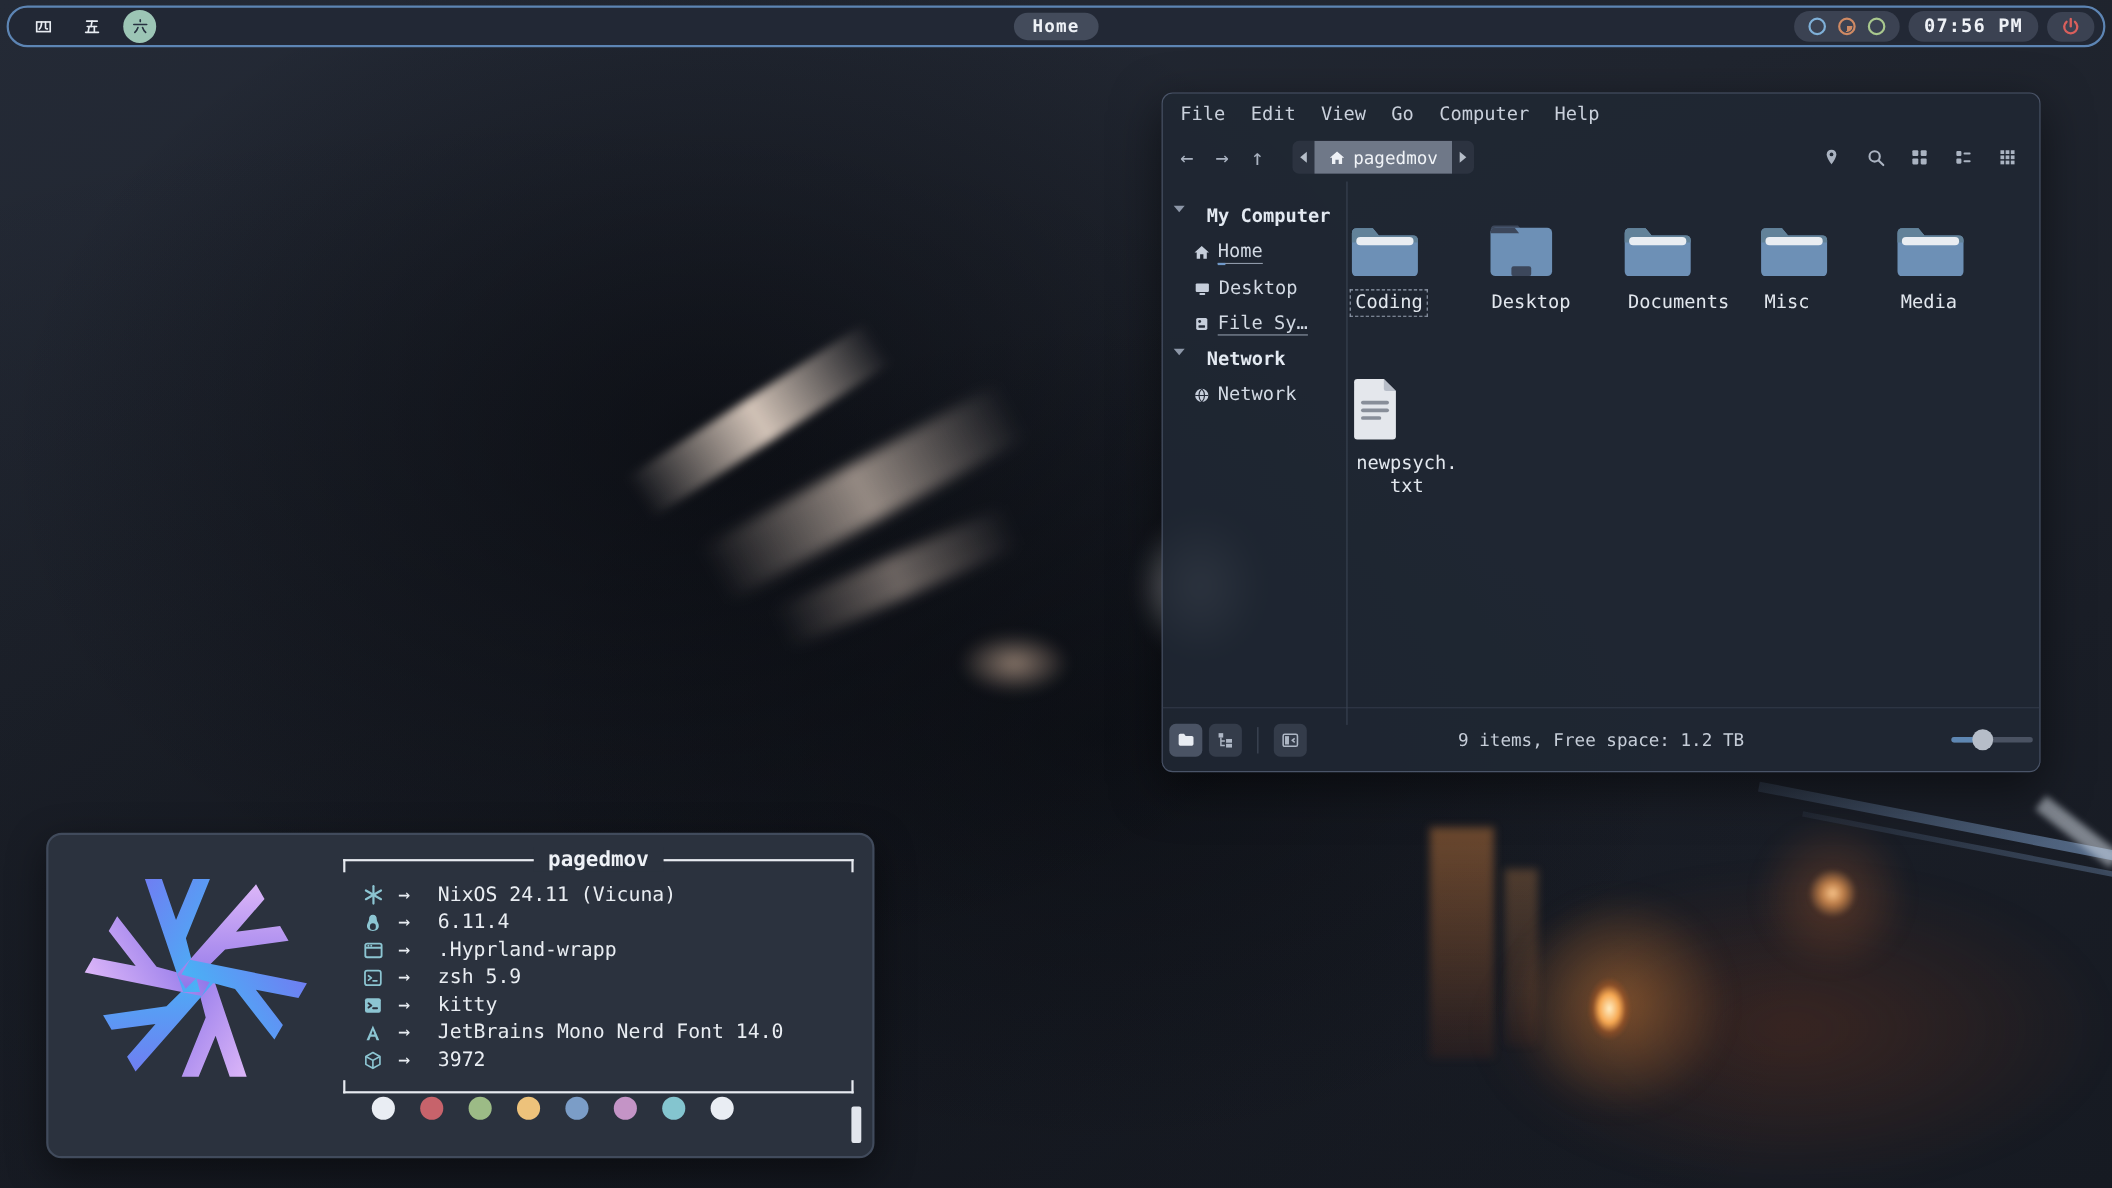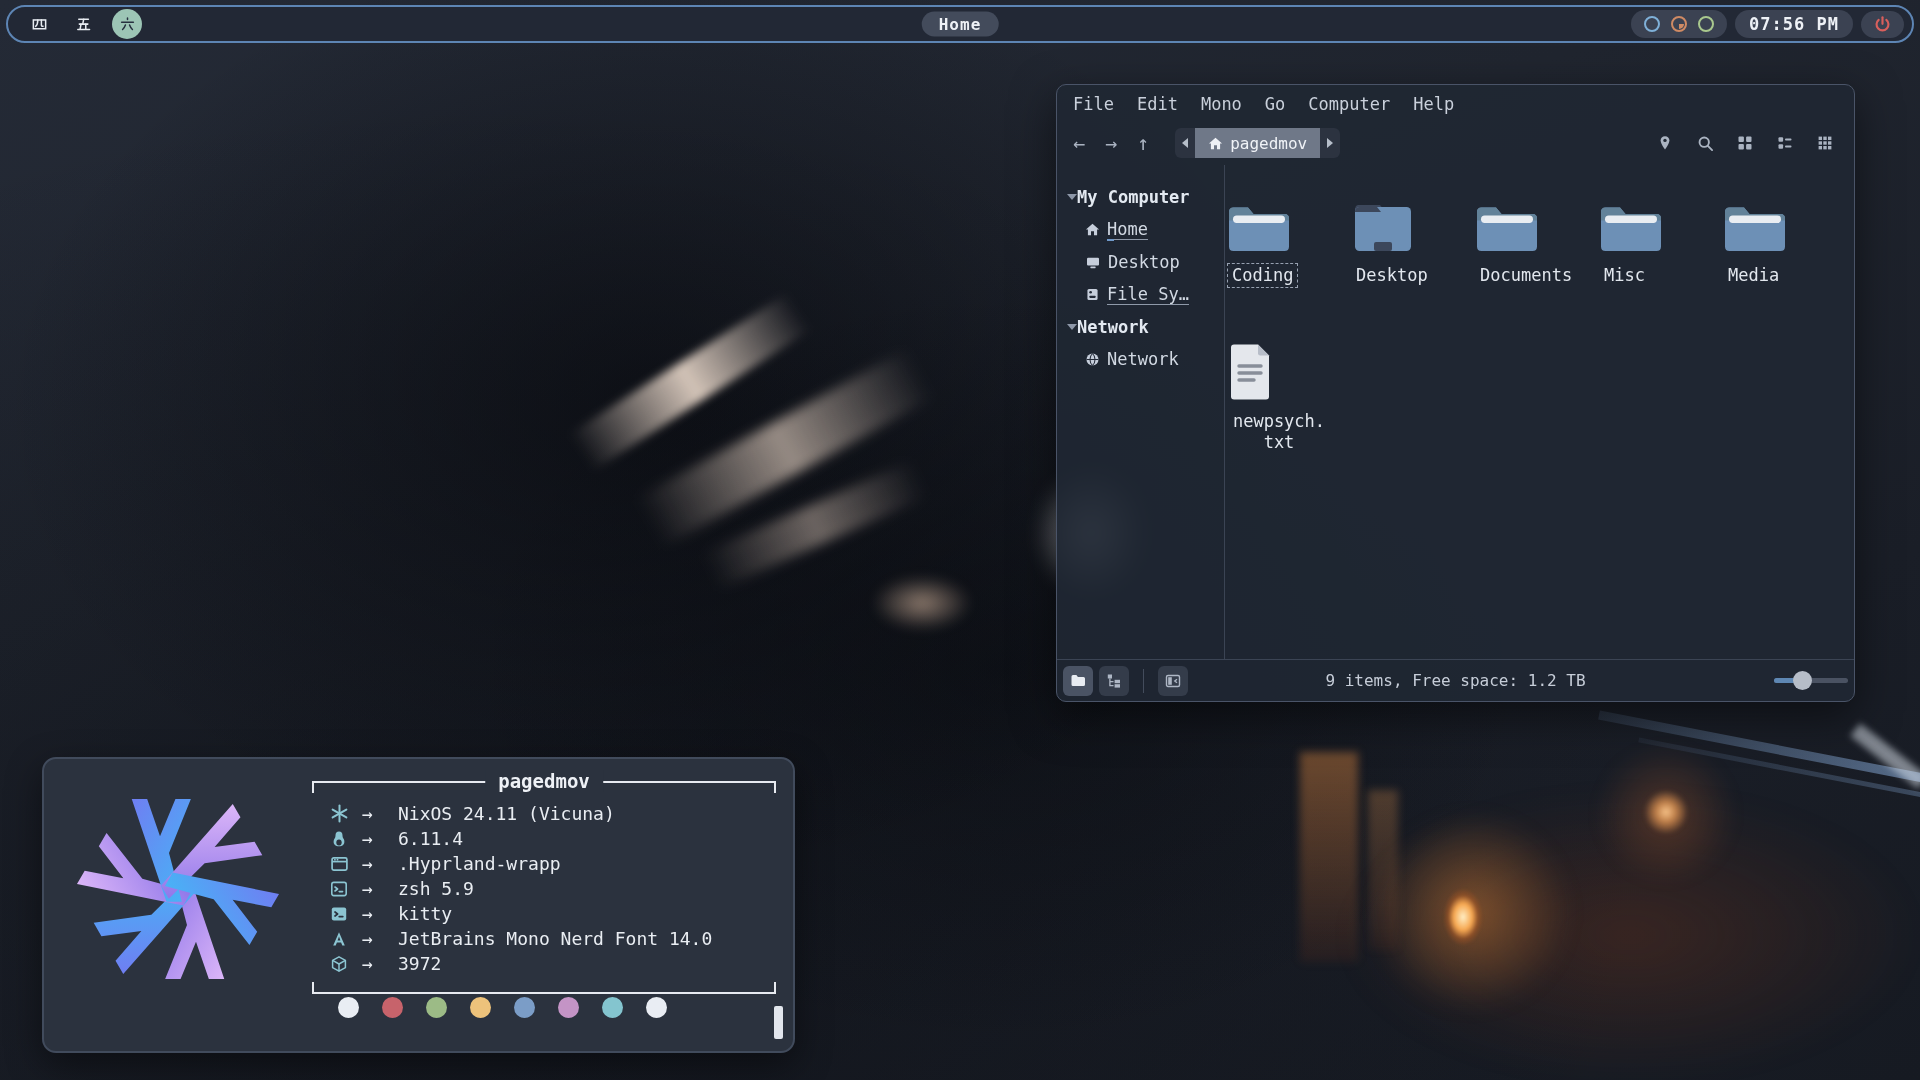--- a/index.html
+++ b/index.html
@@ -59,34 +59,34 @@
   .tri-l { width:0; height:0; border-top:5px solid transparent; border-bottom:5px solid transparent; border-right:6px solid #b6bec9; }
   .tri-r { width:0; height:0; border-top:5px solid transparent; border-bottom:5px solid transparent; border-left:6px solid #b6bec9; }
   .path-seg { display:flex; align-items:center; gap:7px; background:#6f7888; color:#f0f3f7; font-size:16px; padding:0 13px; }
   .tool-views { margin-left:auto; display:flex; gap:14px; align-items:center; color:#aab3c1; }
   .tbtn { width:26px; height:26px; display:flex; align-items:center; justify-content:center; border-radius:5px; }
 
   .win-body { position:absolute; top:80px; bottom:42px; left:0; right:0; }
   .vsep { position:absolute; left:167px; top:0; bottom:0; width:1px; background:#3b4454; }
 
   .sidebar { position:absolute; left:0; top:0; bottom:0; width:167px; padding-top:16px; font-size:17px; color:#d2d9e3; }
-  .side-header { display:flex; align-items:center; gap:0; padding:6px 6px 6px 10px; font-weight:bold; color:#e3e9f1; }
+  .side-header { display:flex; align-items:flex-start; gap:20px; padding:6px 6px 6px 10px; font-weight:bold; color:#e3e9f1; }
   .tri-d { width:0; height:0; border-left:5px solid transparent; border-right:5px solid transparent; border-top:6px solid #8d97a8; }
   .side-item { display:flex; align-items:center; gap:7px; padding:6px 4px 6px 28px; color:#d2d9e3; cursor:default; }
   .side-item .ic { color:#c6cedb; }
   .side-item .lbl.u { border-bottom:1px solid #8f99a9; position:relative; }
   .side-item .lbl.u.acc::after { content:""; position:absolute; left:0; bottom:-2px; width:7px; height:2px; background:#6f98c9; }
 
   .files-grid { position:absolute; left:170px; top:22px; display:grid; grid-template-columns:repeat(5,124px); grid-auto-rows:146px; }
   .fcell { display:flex; flex-direction:column; align-items:flex-start; cursor:default; }
   .ficon { height:68px; display:flex; align-items:flex-end; justify-content:center; }
   .flabel { margin-top:8px; font-size:17px; color:#e2e7ee; text-align:center; max-width:104px; overflow-wrap:anywhere; line-height:1.25; padding:1px 4px; border:1px dashed transparent; }
   .flabel.sel { border-color:#97a1b1; }
 
-  .statusbar { position:absolute; left:0; right:0; bottom:0; height:42px; border-top:1px solid #3b4454; display:flex; align-items:center; padding:0 6px; border-radius:0 0 10px 10px; }
+  .statusbar { position:absolute; left:0; right:0; bottom:0; height:58px; border-top:1px solid #3b4454; display:flex; align-items:center; padding:0 6px; border-radius:0 0 10px 10px; }
   .sb-toggles { display:flex; align-items:center; gap:6px; }
   .sbtn { width:30px; height:30px; border-radius:6px; display:flex; align-items:center; justify-content:center; background:#343c4a; color:#aeb7c5; }
   .sbtn.active { background:#4a5364; color:#e8ecf2; }
   .sb-sep { width:1px; height:24px; background:#434c5c; margin:0 8px; }
   .sb-text { position:absolute; left:50%; transform:translateX(-50%); font-size:16px; color:#c6cdd8; white-space:nowrap; }
   .zoom-slider { margin-left:auto; position:relative; width:74px; height:18px; display:flex; align-items:center; }
   .zs-track { width:100%; height:5px; border-radius:3px; background:#4a5262; }
   .zs-fill { position:absolute; left:0; width:38%; height:5px; border-radius:3px; background:#5e87b3; }
   .zs-knob { position:absolute; left:calc(38% - 9px); width:19px; height:19px; border-radius:50%; background:#b6bdc8; }
 
@@ -184,21 +184,21 @@
           </svg>
       </span>
     </div>
   </div>
 </div>
 
 <div class="window">
   <div class="menubar">
       <div class="mitem">File</div>
       <div class="mitem">Edit</div>
-      <div class="mitem">Mono</div>
+      <div class="mitem">View</div>
       <div class="mitem">Go</div>
       <div class="mitem">Computer</div>
       <div class="mitem">Help</div>
     </div>
   <div class="toolbar">
     <div class="nav-arrows">
       <span class="nav-btn">←</span>
       <span class="nav-btn">→</span>
       <span class="nav-btn">↑</span>
     </div>

